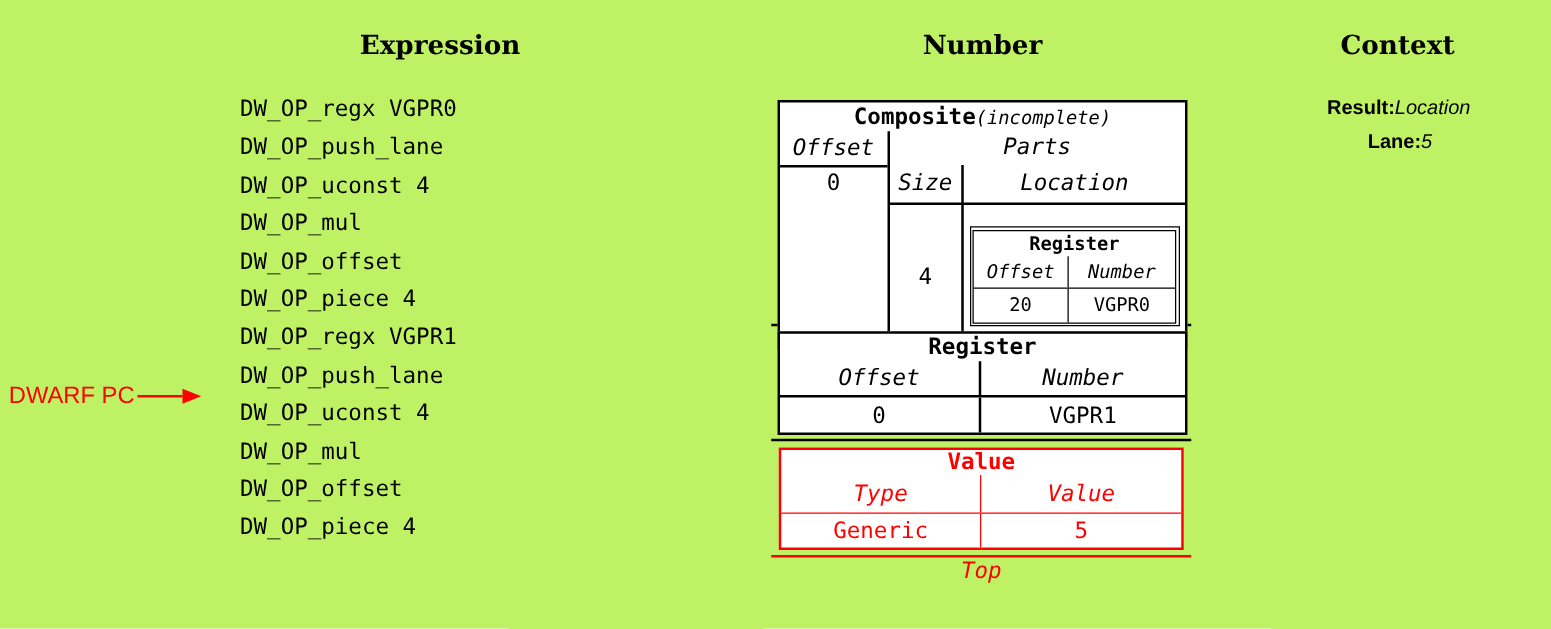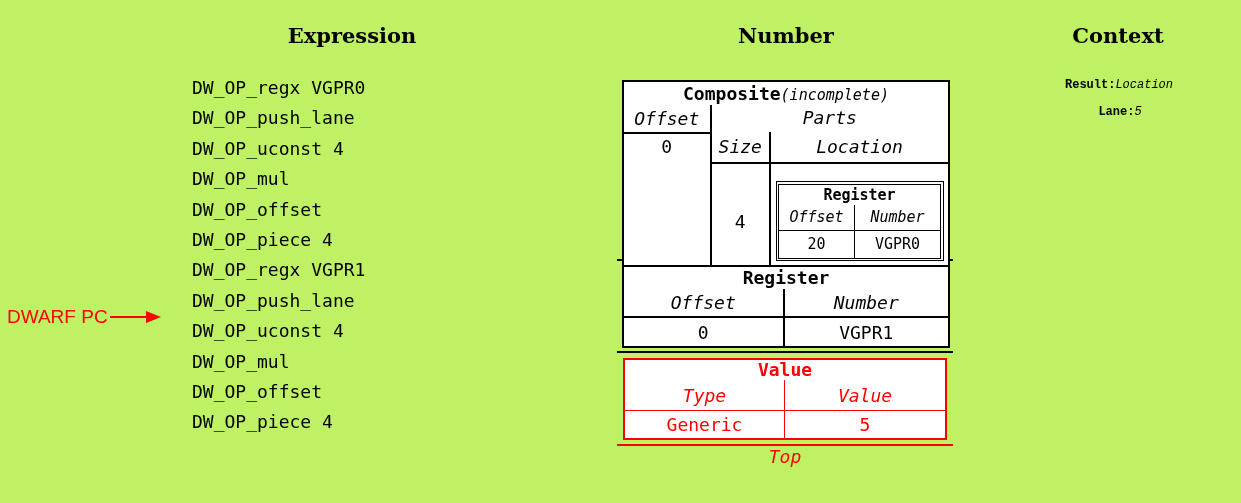--- a/index.html
+++ b/index.html
@@ -74,21 +74,21 @@
   .value .t-hdr-row { flex:0 0 31px; border-bottom:1.5px solid #ff0000;justify-content:space-between; }
   .t-val-row { flex:1; }
   .t-cell { flex:1; display:flex; align-items:center; justify-content:center; }
   .register .t-cell.first { flex:0 0 160.5px; border-right:2px solid #000; }
   .value .t-cell.first { flex:0 0 160px; border-right:1.5px solid #ff0000; }
   
   .top-label { position:absolute; left:785px; top:446px; transform:translateX(-50%);
     font-style:italic; font-size:18px; color:#ff0000; }
   
   .ctx-line { position:absolute; transform:translateX(-50%);
-    font-family:Liberation Mono, monospace; font-size:12px; white-space:nowrap; }
+    font-family:Liberation Sans, sans-serif; font-size:16px; white-space:nowrap; }
   .ctx-line.l1 { left:1119px; top:78px; }
   .ctx-line.l2 { left:1120px; top:105px;text-align:center; }
   .ctx-label { font-weight:bold; }
   .ctx-value { font-style:italic; }
 </style>
 </head>
 <body>
 
 <div class="canvas">
 

